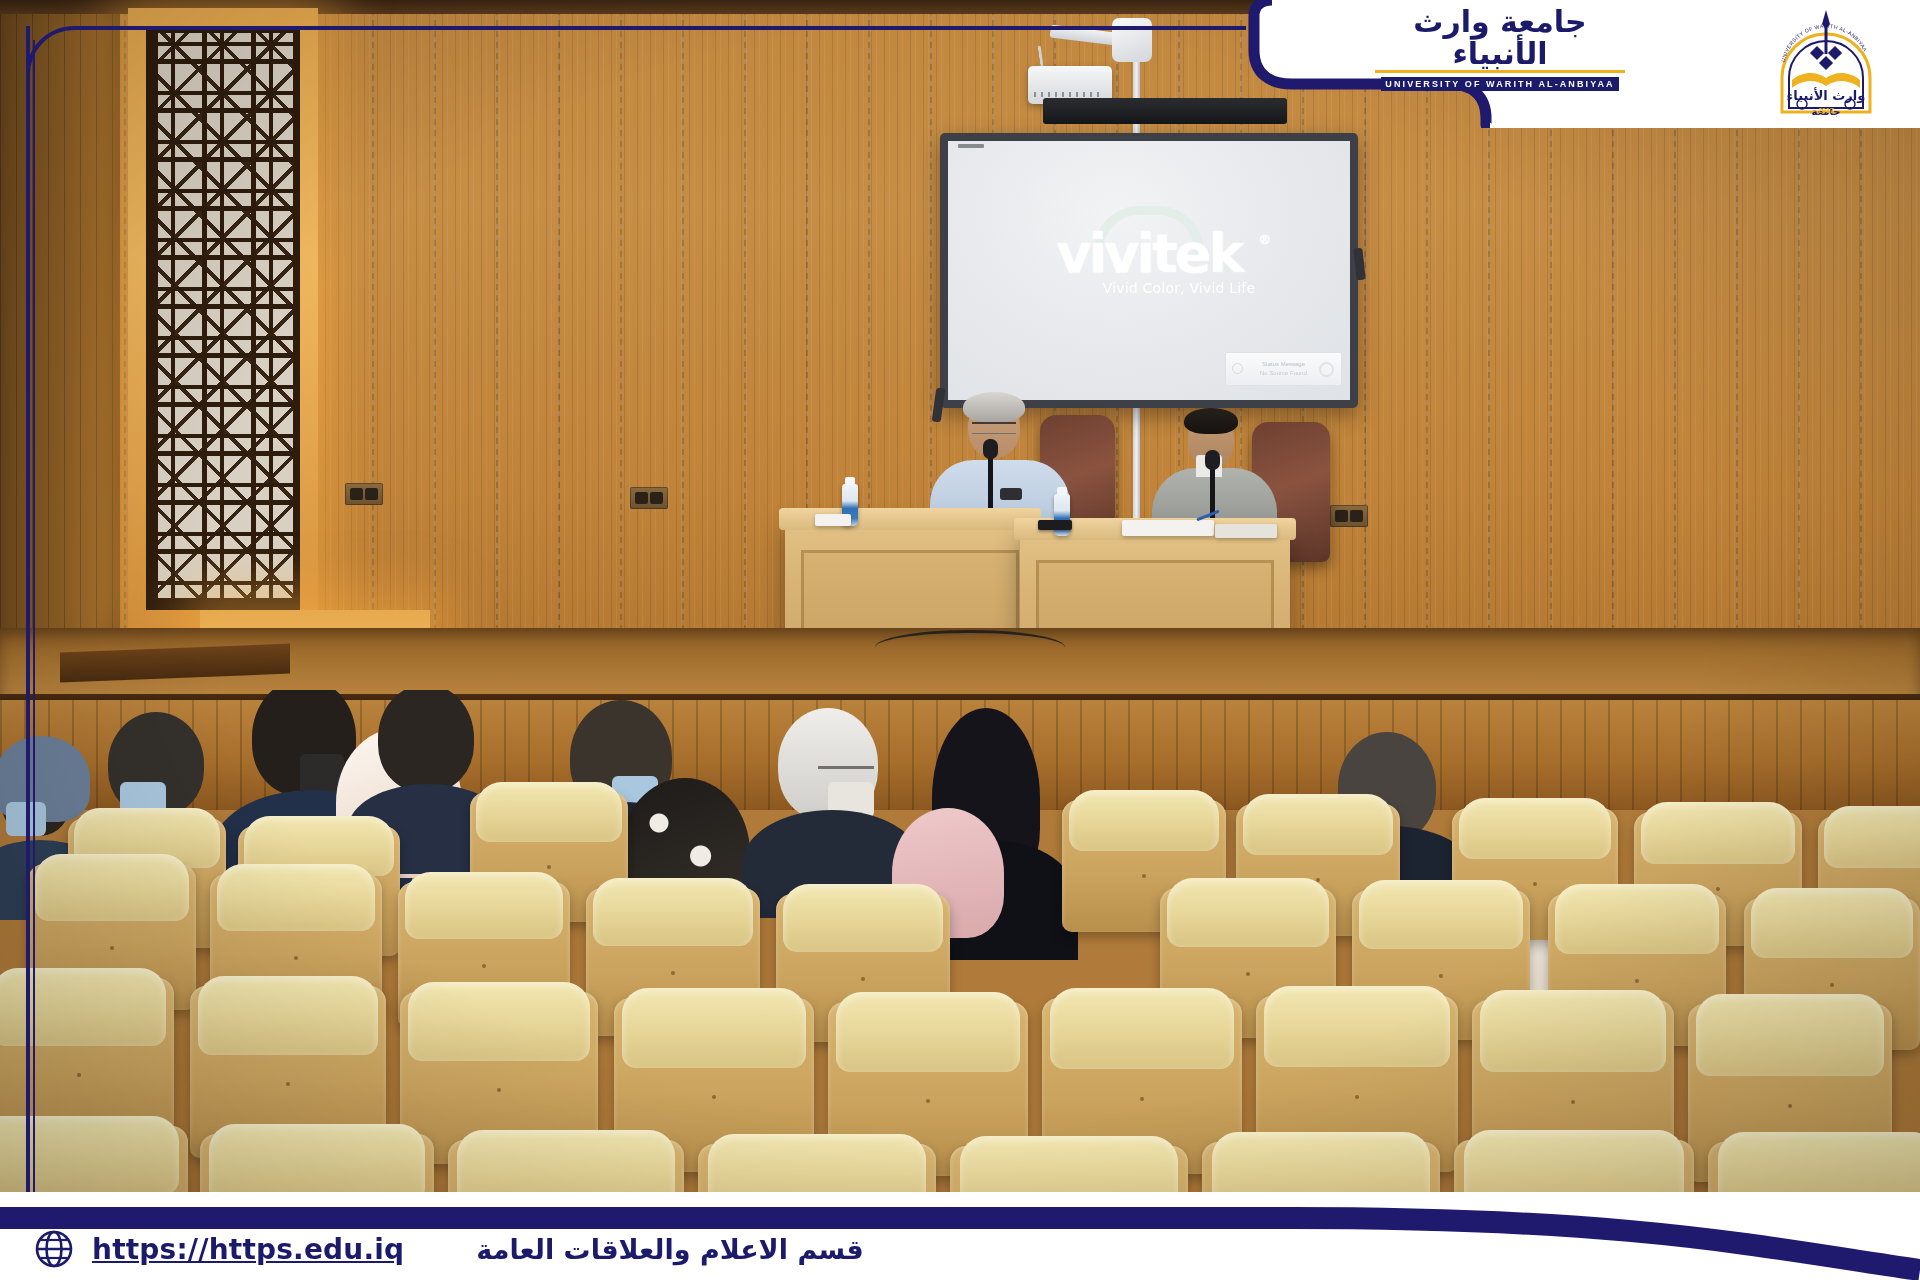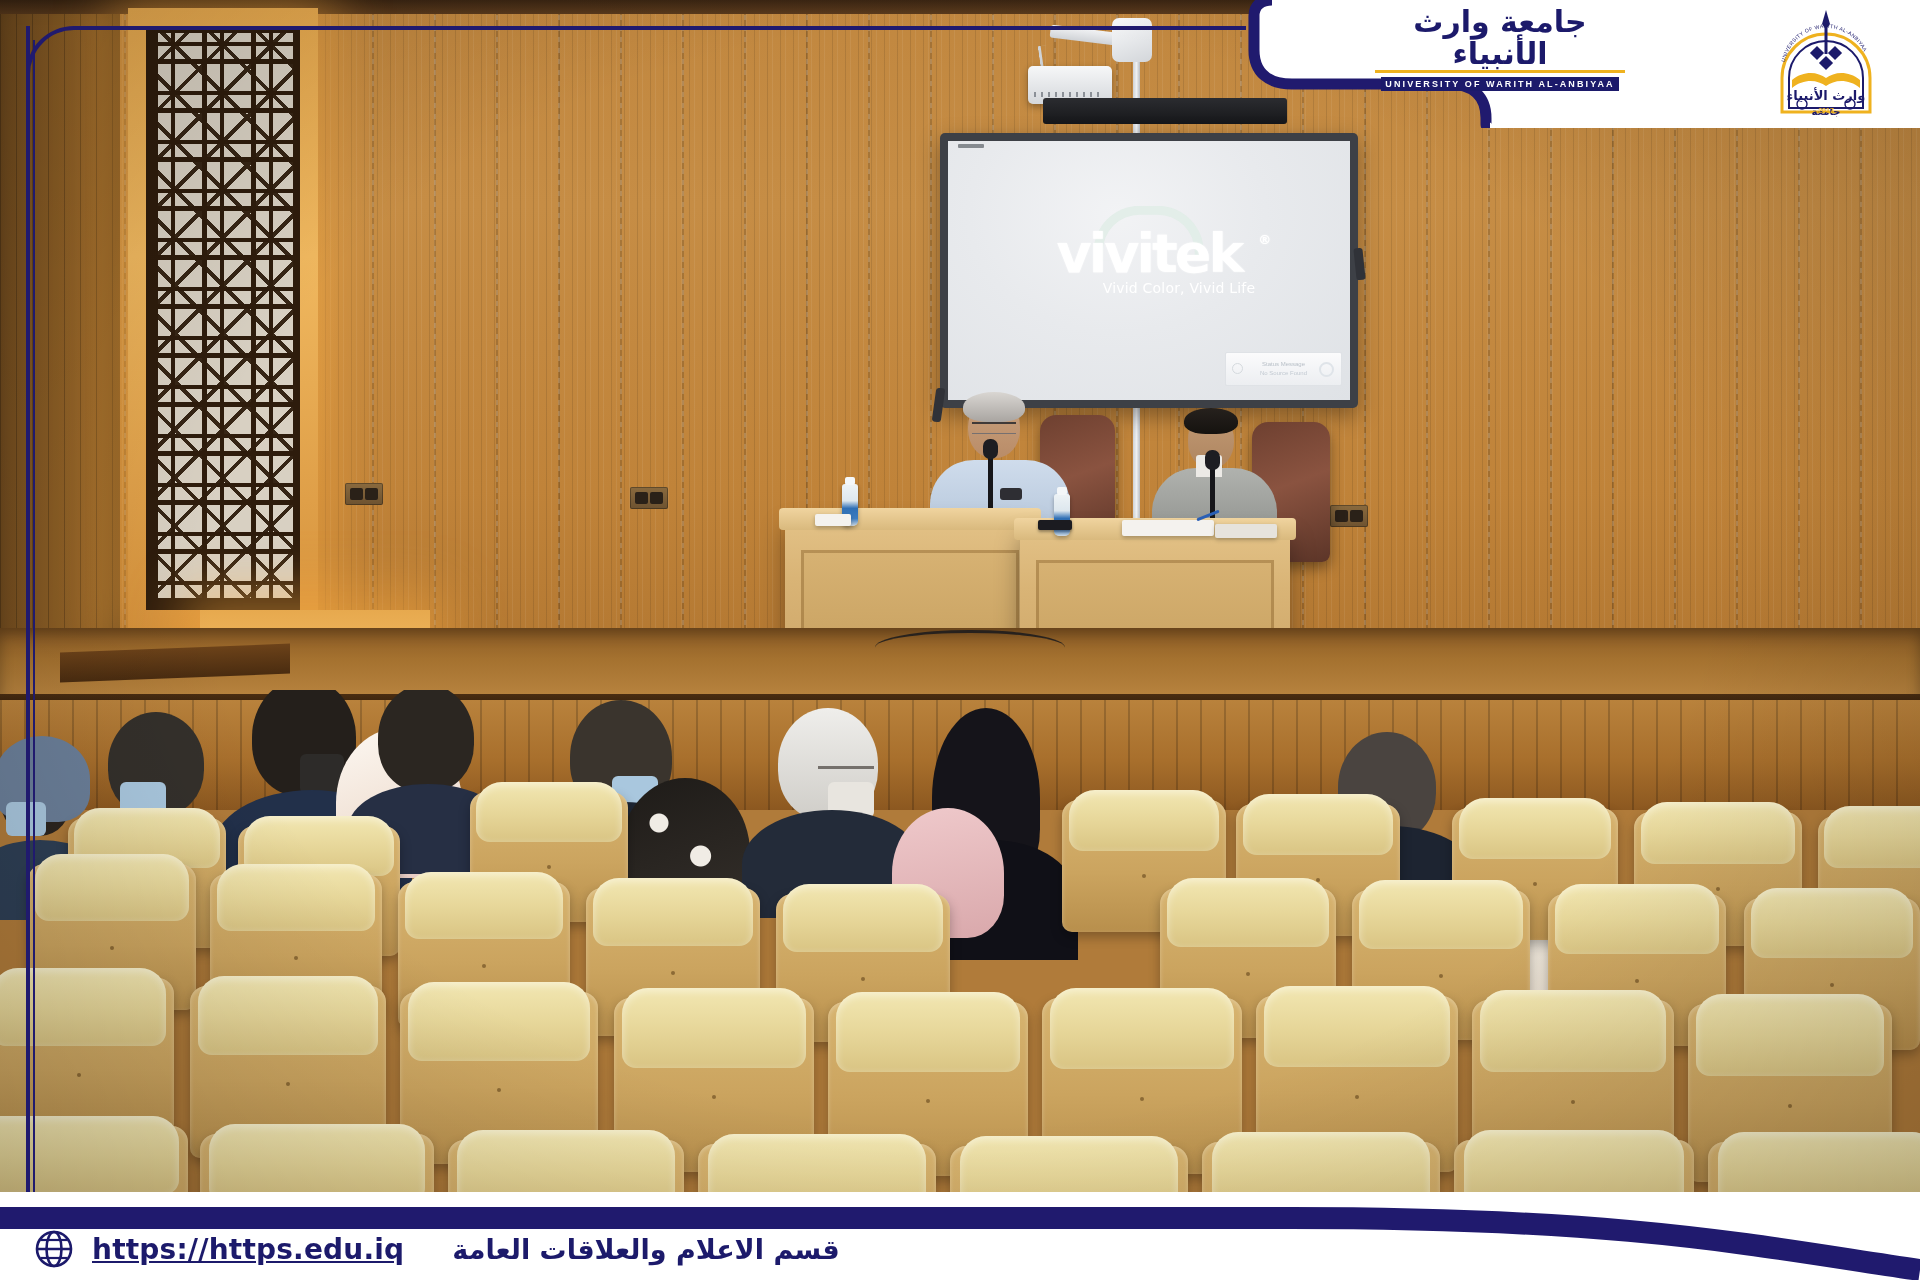--- a/index.html
+++ b/index.html
@@ -400,21 +400,21 @@
   }
   .globe{
     margin-left:34px;width:40px;height:40px;flex:0 0 auto;
   }
   .url{
     margin-left:18px;
     font-family:"DejaVu Sans",sans-serif;
     font-size:28px;font-weight:700;color:#1c1a6b;letter-spacing:.2px;
   }
   .dept{
-    margin-left:48px;
+    margin-left:72px;
     font-family:"DejaVu Sans",sans-serif;
     font-size:27px;font-weight:700;color:#1c1a6b;direction:rtl;
   }
 
   .vig{
     position:absolute;inset:0;pointer-events:none;
     background:radial-gradient(ellipse at 50% 45%, rgba(0,0,0,0) 55%, rgba(0,0,0,.22) 100%);
   }
 </style>
 </head>

